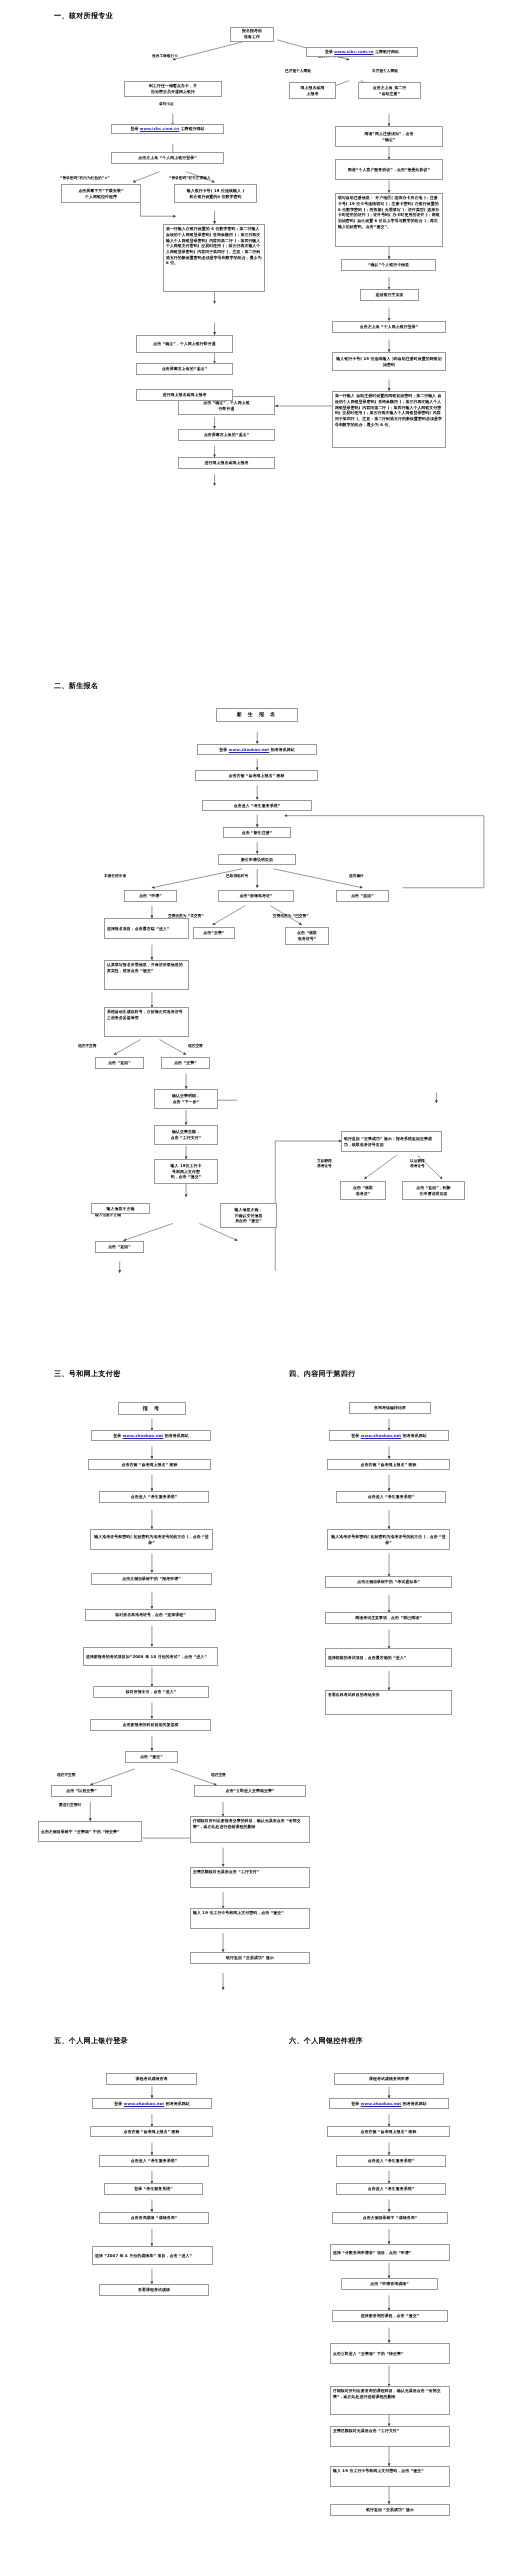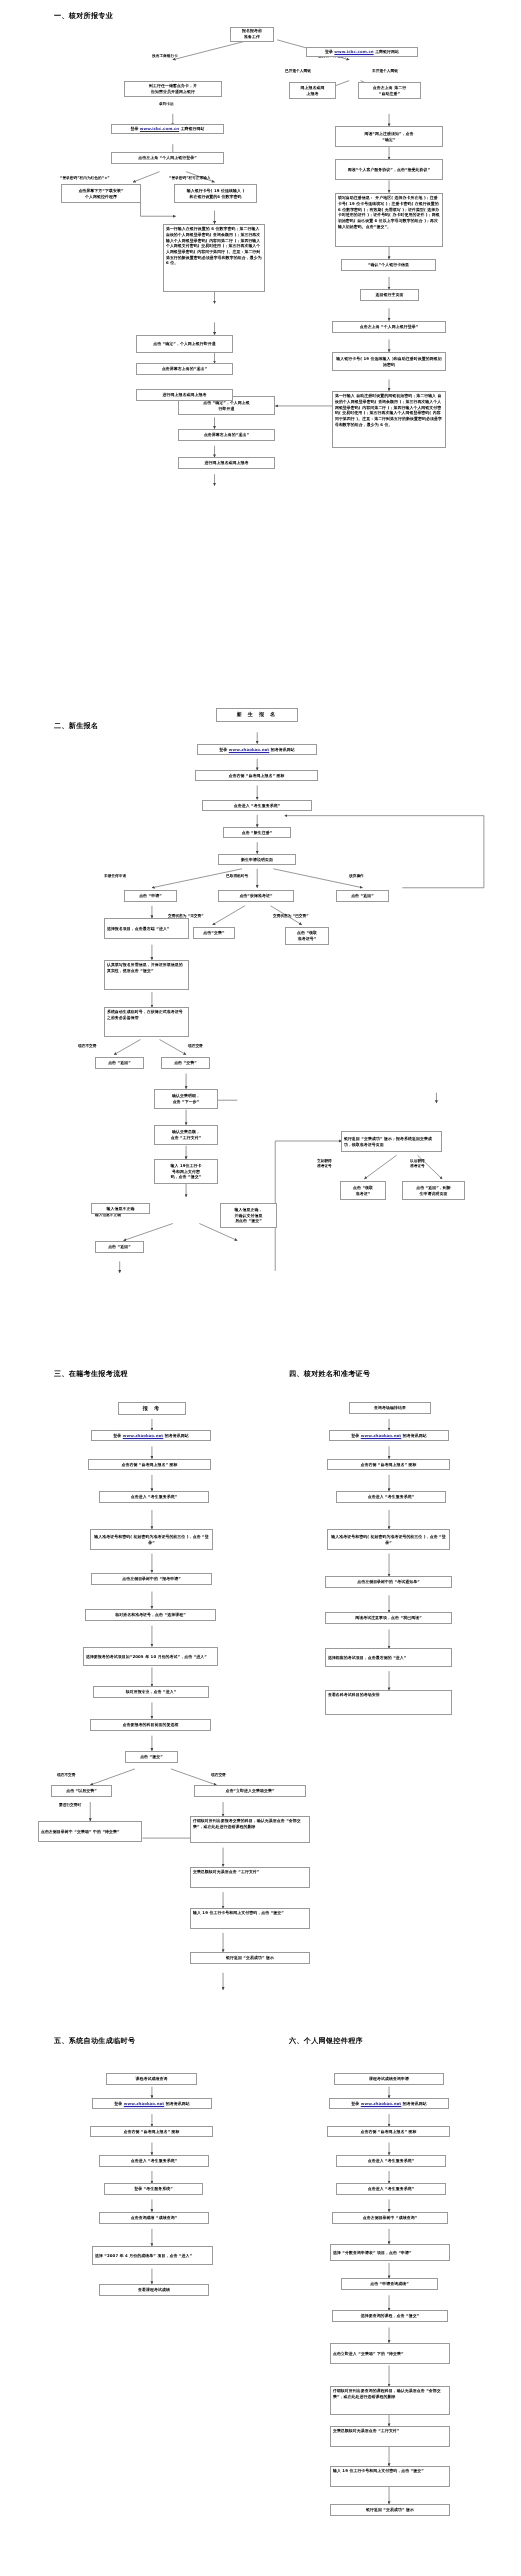--- a/index.html
+++ b/index.html
@@ -237,21 +237,21 @@
 <div class="bx" style="left:136px;top:335px;width:97px;height:18px;">
       <div class="inner">点击 “确定”，个人网上银行即开通</div>
     </div>
 <div class="bx" style="left:136px;top:363px;width:97px;height:12.3px;">
       <div class="inner">点击屏幕右上角的“退出”</div>
     </div>
 <div class="bx" style="left:136px;top:389px;width:97px;height:12.3px;">
       <div class="inner">进行网上报名或网上报考</div>
     </div>
 
-<div class="sec-title" style="left:54px;top:681px;margin-top:40px;">二、新生报名</div>
+<div class="sec-title" style="left:54px;top:681px;">二、新生报名</div>
 
 <div class="bx hdr" style="left:216px;top:708px;width:82px;height:14.2px;">新 生 报 名</div>
 <div class="bx" style="left:197px;top:744px;width:120px;height:11.4px;">
       <div class="inner"><span>登录 </span><span class="link">www.zhaokao.net</span><span> 招考资讯网站</span></div>
     </div>
 <div class="bx" style="left:195px;top:770px;width:123px;height:11.4px;">点击右侧 “自考网上报名” 图标</div>
 <div class="bx" style="left:202px;top:800px;width:110px;height:11.4px;">点击进入 “考生服务系统”</div>
 <div class="bx" style="left:223px;top:827px;width:68px;height:11.4px;">点击 “新生注册”</div>
 <div class="bx" style="left:218px;top:854px;width:78px;height:11.4px;">新生申请说明页面</div>
 
@@ -318,21 +318,21 @@
 准考证号</div>
 <div class="bx" style="left:340px;top:1181px;width:46px;height:19px;">
       <div class="inner" style="white-space:pre-line">点击 “领取
 准考证”</div>
     </div>
 <div class="bx" style="left:402px;top:1181px;width:63px;height:19px;">
       <div class="inner" style="white-space:pre-line">点击 “返回”，到新
 生申请说明页面</div>
     </div>
 
-<div class="sec-title" style="left:54px;top:1369px;">三、在籍考生报考流程</div>
+<div class="sec-title" style="left:54px;top:1369px;">三、号和网上支付密</div>
 
 <div class="bx hdr" style="left:118px;top:1402px;width:68px;height:13.3px;">报  考</div>
 <div class="bx" style="left:91px;top:1430px;width:120px;height:11.4px;">
       <div class="inner"><span>登录 </span><span class="link">www.zhaokao.net</span><span> 招考资讯网站</span></div>
     </div>
 <div class="bx" style="left:88px;top:1459px;width:123px;height:11.4px;">点击右侧 “自考网上报名” 图标</div>
 <div class="bx" style="left:99px;top:1491px;width:110px;height:12.3px;">点击进入 “考生服务系统”</div>
 <div class="bx" style="left:90px;top:1529px;width:123px;height:21px;">
       <div class="inner">输入准考证号和密码( 初始密码为准考证号的前三位 )，点击 “登录”</div>
     </div>
@@ -357,41 +357,41 @@
       <div class="inner">仔细核对所列出要报考交费的科目，确认无误后点击 “全部交费”，或在此处进行选错课程的删除</div>
     </div>
 <div class="bx lft" style="left:190px;top:1867px;width:120px;height:21px;align-items:flex-start;">
       <div class="inner">交费总额核对无误后点击 “工行支付”</div>
     </div>
 <div class="bx lft" style="left:190px;top:1908px;width:120px;height:21px;align-items:flex-start;">
       <div class="inner">输入 19 位工行卡号和网上支付密码，点击 “提交”</div>
     </div>
 <div class="bx" style="left:190px;top:1952px;width:120px;height:12.3px;">银行返回 “交易成功” 提示</div>
 
-<div class="sec-title" style="left:289px;top:1369px;">四、核对姓名和准考证号</div>
+<div class="sec-title" style="left:289px;top:1369px;">四、内容同于第四行</div>
 
 <div class="bx" style="left:349px;top:1402px;width:82px;height:12.3px;">查询考场编排结果</div>
 <div class="bx" style="left:329px;top:1430px;width:120px;height:11.4px;">
       <div class="inner"><span>登录 </span><span class="link">www.zhaokao.net</span><span> 招考资讯网站</span></div>
     </div>
 <div class="bx" style="left:327px;top:1459px;width:123px;height:11.4px;">点击右侧 “自考网上报名” 图标</div>
 <div class="bx" style="left:336px;top:1491px;width:110px;height:12.3px;">点击进入 “考生服务系统”</div>
 <div class="bx" style="left:327px;top:1529px;width:123px;height:21px;">
       <div class="inner">输入准考证号和密码( 初始密码为准考证号的前三位 )，点击 “登录”</div>
     </div>
 <div class="bx" style="left:325px;top:1576px;width:127px;height:12.3px;">点击左侧目录树中的 “考试通知单”</div>
 <div class="bx" style="left:325px;top:1612px;width:127px;height:12.3px;">阅读考试注意事项，点击 “我已阅读”</div>
 <div class="bx lft" style="left:325px;top:1648px;width:127px;height:19px;">
       <div class="inner">选择相应的考试项目，点击最右侧的 “进入”</div>
     </div>
 <div class="bx lft" style="left:325px;top:1690px;width:127px;height:25px;align-items:flex-start;">
       <div class="inner">查看各科考试科目的考场安排</div>
     </div>
 
-<div class="sec-title" style="left:54px;top:2036px;">五、系统自动生成临时号</div>
+<div class="sec-title" style="left:54px;top:2036px;">五、个人网上银行登录</div>
 
 <div class="bx" style="left:106px;top:2073px;width:91px;height:12.3px;">课程考试成绩查询</div>
 <div class="bx" style="left:92px;top:2098px;width:120px;height:11.4px;">
       <div class="inner"><span>登录 </span><span class="link">www.zhaokao.net</span><span> 招考资讯网站</span></div>
     </div>
 <div class="bx" style="left:90px;top:2126px;width:123px;height:11.4px;">点击右侧 “自考网上报名” 图标</div>
 <div class="bx" style="left:99px;top:2155px;width:110px;height:12.3px;">点击进入 “考生服务系统”</div>
 <div class="bx" style="left:104px;top:2183px;width:99px;height:12.3px;">登录 “考生服务系统”</div>
 <div class="bx" style="left:99px;top:2212px;width:110px;height:12.3px;">点击查询成绩 “成绩查询”</div>
 <div class="bx lft" style="left:92px;top:2246px;width:121px;height:19px;">

